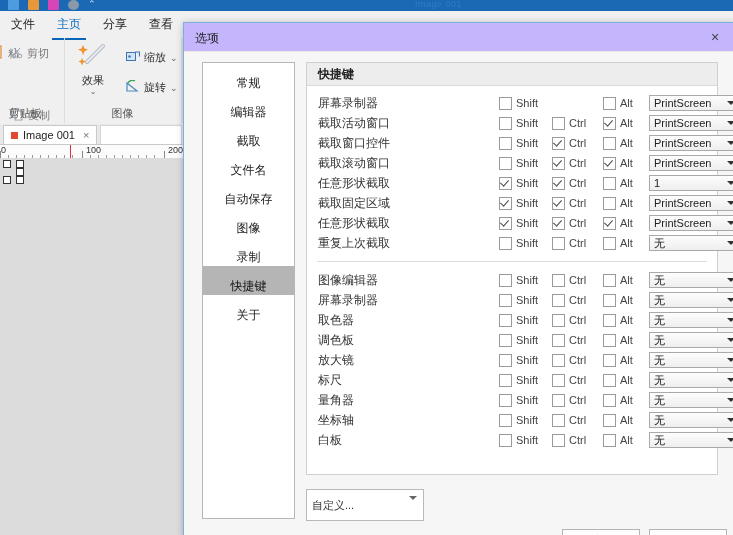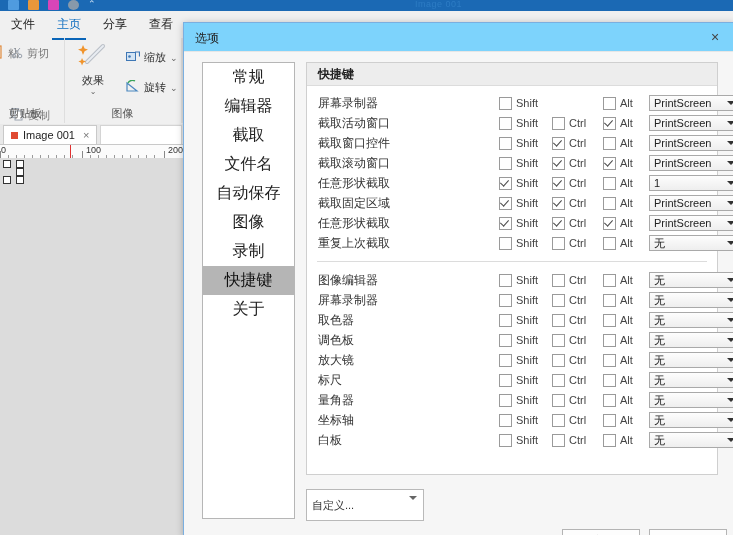--- a/index.html
+++ b/index.html
@@ -53,27 +53,27 @@
 
   .canvas{position:absolute;left:0;top:158px;width:552px;height:377px;background:#dcdcdc;}
   .handles{position:absolute;left:3px;top:2px;}
   .hd{position:absolute;width:6px;height:6px;border:1px solid #333;background:#fff;}
 
   .vsplit{position:absolute;left:552px;top:145px;width:2px;height:390px;background:#6aa6dd;}
 
   
   #dialog{position:absolute;left:183px;top:22px;width:550px;height:513px;background:#f6f6f6;
           border:1px solid #7aafe0;box-shadow:0 1px 7px rgba(0,0,0,.24);}
-  .dlg-title-bar{position:absolute;left:0;top:0;width:100%;height:28px;background:#7dd3fc;border-bottom:1px solid #e6e6e6;}
+  .dlg-title-bar{position:absolute;left:0;top:0;width:100%;height:28px;background:#c4b5fd;border-bottom:1px solid #e6e6e6;}
   .dlg-title{position:absolute;left:11px;top:7px;font-size:12px;color:#222;}
   .dlg-close{position:absolute;right:8px;top:4px;width:22px;height:20px;display:flex;align-items:center;justify-content:center;
              font-size:14px;color:#444;cursor:default;}
 
   .sidebar{position:absolute;left:18px;top:39px;width:91px;height:455px;background:#fff;border:1px solid #b6b6b6;}
-  .side-item{height:29px;display:flex;align-items:center;justify-content:center;font-size:16px;color:#222;}
+  .side-item{height:29px;display:flex;align-items:flex-end;justify-content:center;font-size:12px;color:#222;}
   .side-item.sel{background:#b5b5b5;color:#111;}
 
   .content{position:absolute;left:122px;top:39px;width:410px;height:411px;background:#fff;border:1px solid #cfcfcf;}
   .sec-head{height:22px;background:#ededed;border-bottom:1px solid #dcdcdc;display:flex;align-items:center;padding-left:11px;
             font-size:12px;font-weight:bold;color:#222;}
   .rows{padding-top:7px;}
   .row{height:20px;display:flex;align-items:center;position:relative;}
   .row .name{position:absolute;left:11px;font-size:12px;color:#333;white-space:nowrap;}
   .cb{position:absolute;display:flex;align-items:center;gap:4px;font-size:11px;color:#444;}
   .box{width:11px;height:11px;border:1px solid #9a9a9a;background:#fff;position:relative;}

